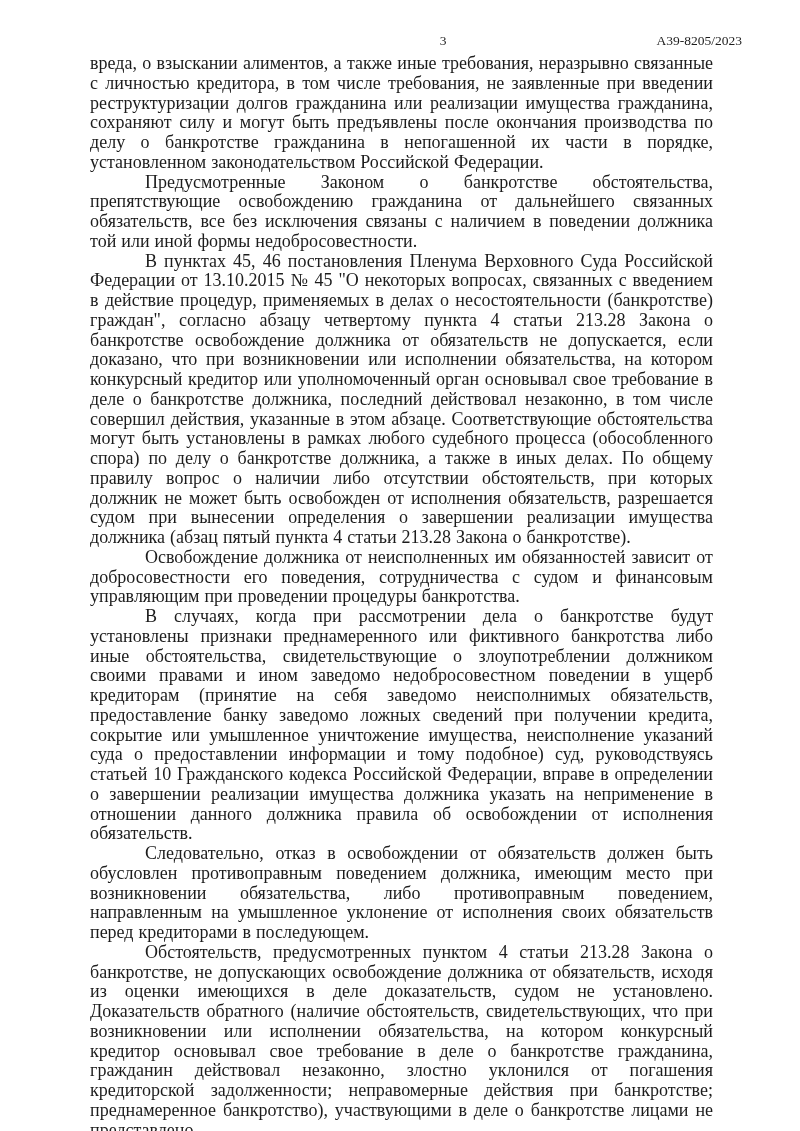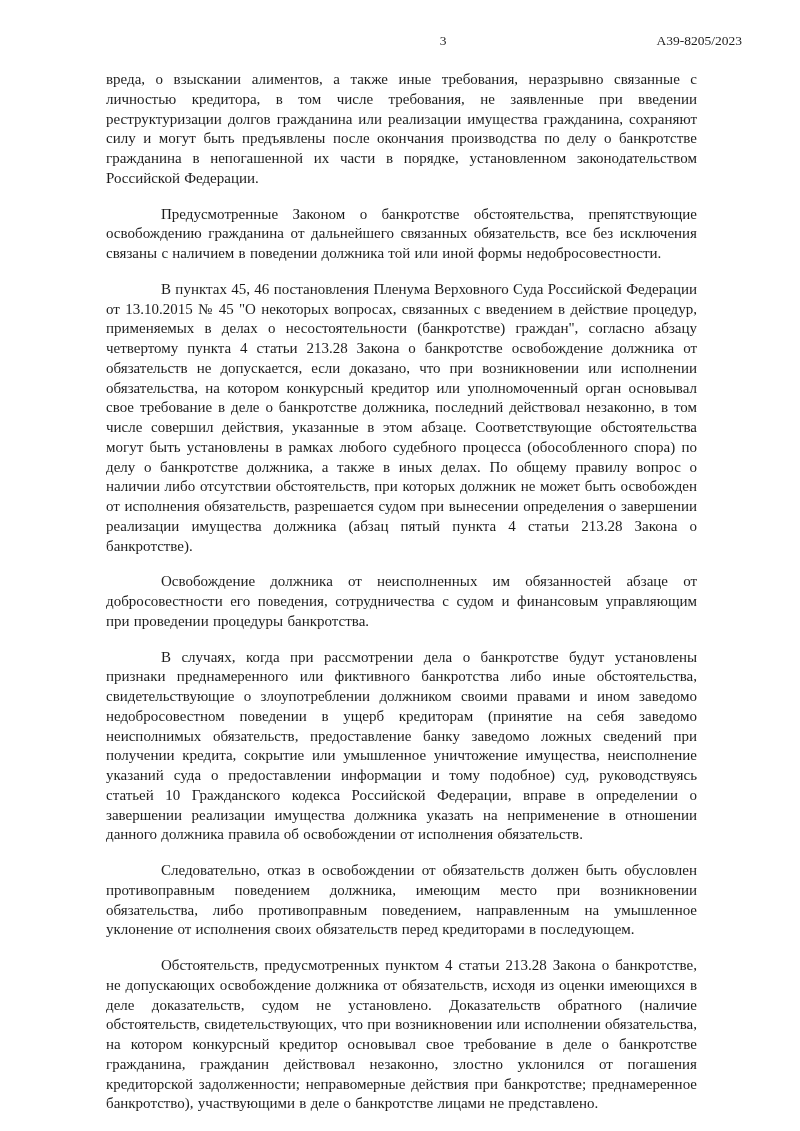--- a/index.html
+++ b/index.html
@@ -36,22 +36,22 @@
     right: 58px;
     top: 0;
   }
   .doc-body {
     position: absolute;
     top: 54px;
     left: 90px;
     width: 623px;
   }
   .doc-body p.para {
-    margin: 16px;
-    font-size: 15px;
+    margin: 0;
+    font-size: 18px;
     line-height: 19.75px;
     text-align: justify;
     text-indent: 55px;
     word-spacing: 0.5px;
   }
   .doc-body p.para.no-indent {
     text-indent: 0;
   }
 </style>
 </head>
@@ -59,18 +59,18 @@
 
 <div class="page">
   <div class="page-header">
     <span class="page-number">3</span>
     <span class="case-number">А39-8205/2023</span>
   </div>
   <div class="doc-body">
       <p class="para no-indent">вреда, о взыскании алиментов, а также иные требования, неразрывно связанные с личностью кредитора, в том числе требования, не заявленные при введении реструктуризации долгов гражданина или реализации имущества гражданина, сохраняют силу и могут быть предъявлены после окончания производства по делу о банкротстве гражданина в непогашенной их части в порядке, установленном законодательством Российской Федерации.</p>
       <p class="para">Предусмотренные Законом о банкротстве обстоятельства, препятствующие освобождению гражданина от дальнейшего связанных обязательств, все без исключения связаны с наличием в поведении должника той или иной формы недобросовестности.</p>
       <p class="para">В пунктах 45, 46 постановления Пленума Верховного Суда Российской Федерации от 13.10.2015 № 45 "О некоторых вопросах, связанных с введением в действие процедур, применяемых в делах о несостоятельности (банкротстве) граждан", согласно абзацу четвертому пункта 4 статьи 213.28 Закона о банкротстве освобождение должника от обязательств не допускается, если доказано, что при возникновении или исполнении обязательства, на котором конкурсный кредитор или уполномоченный орган основывал свое требование в деле о банкротстве должника, последний действовал незаконно, в том числе совершил действия, указанные в этом абзаце. Соответствующие обстоятельства могут быть установлены в рамках любого судебного процесса (обособленного спора) по делу о банкротстве должника, а также в иных делах. По общему правилу вопрос о наличии либо отсутствии обстоятельств, при которых должник не может быть освобожден от исполнения обязательств, разрешается судом при вынесении определения о завершении реализации имущества должника (абзац пятый пункта 4 статьи 213.28 Закона о банкротстве).</p>
-      <p class="para">Освобождение должника от неисполненных им обязанностей абзаце от добросовестности его поведения, сотрудничества с судом и финансовым управляющим при проведении процедуры банкротства.</p>
+      <p class="para">Освобождение должника от неисполненных им обязанностей зависит от добросовестности его поведения, сотрудничества с судом и финансовым управляющим при проведении процедуры банкротства.</p>
       <p class="para">В случаях, когда при рассмотрении дела о банкротстве будут установлены признаки преднамеренного или фиктивного банкротства либо иные обстоятельства, свидетельствующие о злоупотреблении должником своими правами и ином заведомо недобросовестном поведении в ущерб кредиторам (принятие на себя заведомо неисполнимых обязательств, предоставление банку заведомо ложных сведений при получении кредита, сокрытие или умышленное уничтожение имущества, неисполнение указаний суда о предоставлении информации и тому подобное) суд, руководствуясь статьей 10 Гражданского кодекса Российской Федерации, вправе в определении о завершении реализации имущества должника указать на неприменение в отношении данного должника правила об освобождении от исполнения обязательств.</p>
       <p class="para">Следовательно, отказ в освобождении от обязательств должен быть обусловлен противоправным поведением должника, имеющим место при возникновении обязательства, либо противоправным поведением, направленным на умышленное уклонение от исполнения своих обязательств перед кредиторами в последующем.</p>
       <p class="para">Обстоятельств, предусмотренных пунктом 4 статьи 213.28 Закона о банкротстве, не допускающих освобождение должника от обязательств, исходя из оценки имеющихся в деле доказательств, судом не установлено. Доказательств обратного (наличие обстоятельств, свидетельствующих, что при возникновении или исполнении обязательства, на котором конкурсный кредитор основывал свое требование в деле о банкротстве гражданина, гражданин действовал незаконно, злостно уклонился от погашения кредиторской задолженности; неправомерные действия при банкротстве; преднамеренное банкротство), участвующими в деле о банкротстве лицами не представлено.</p>
     </div>
 </div>
 
 </body></html>

